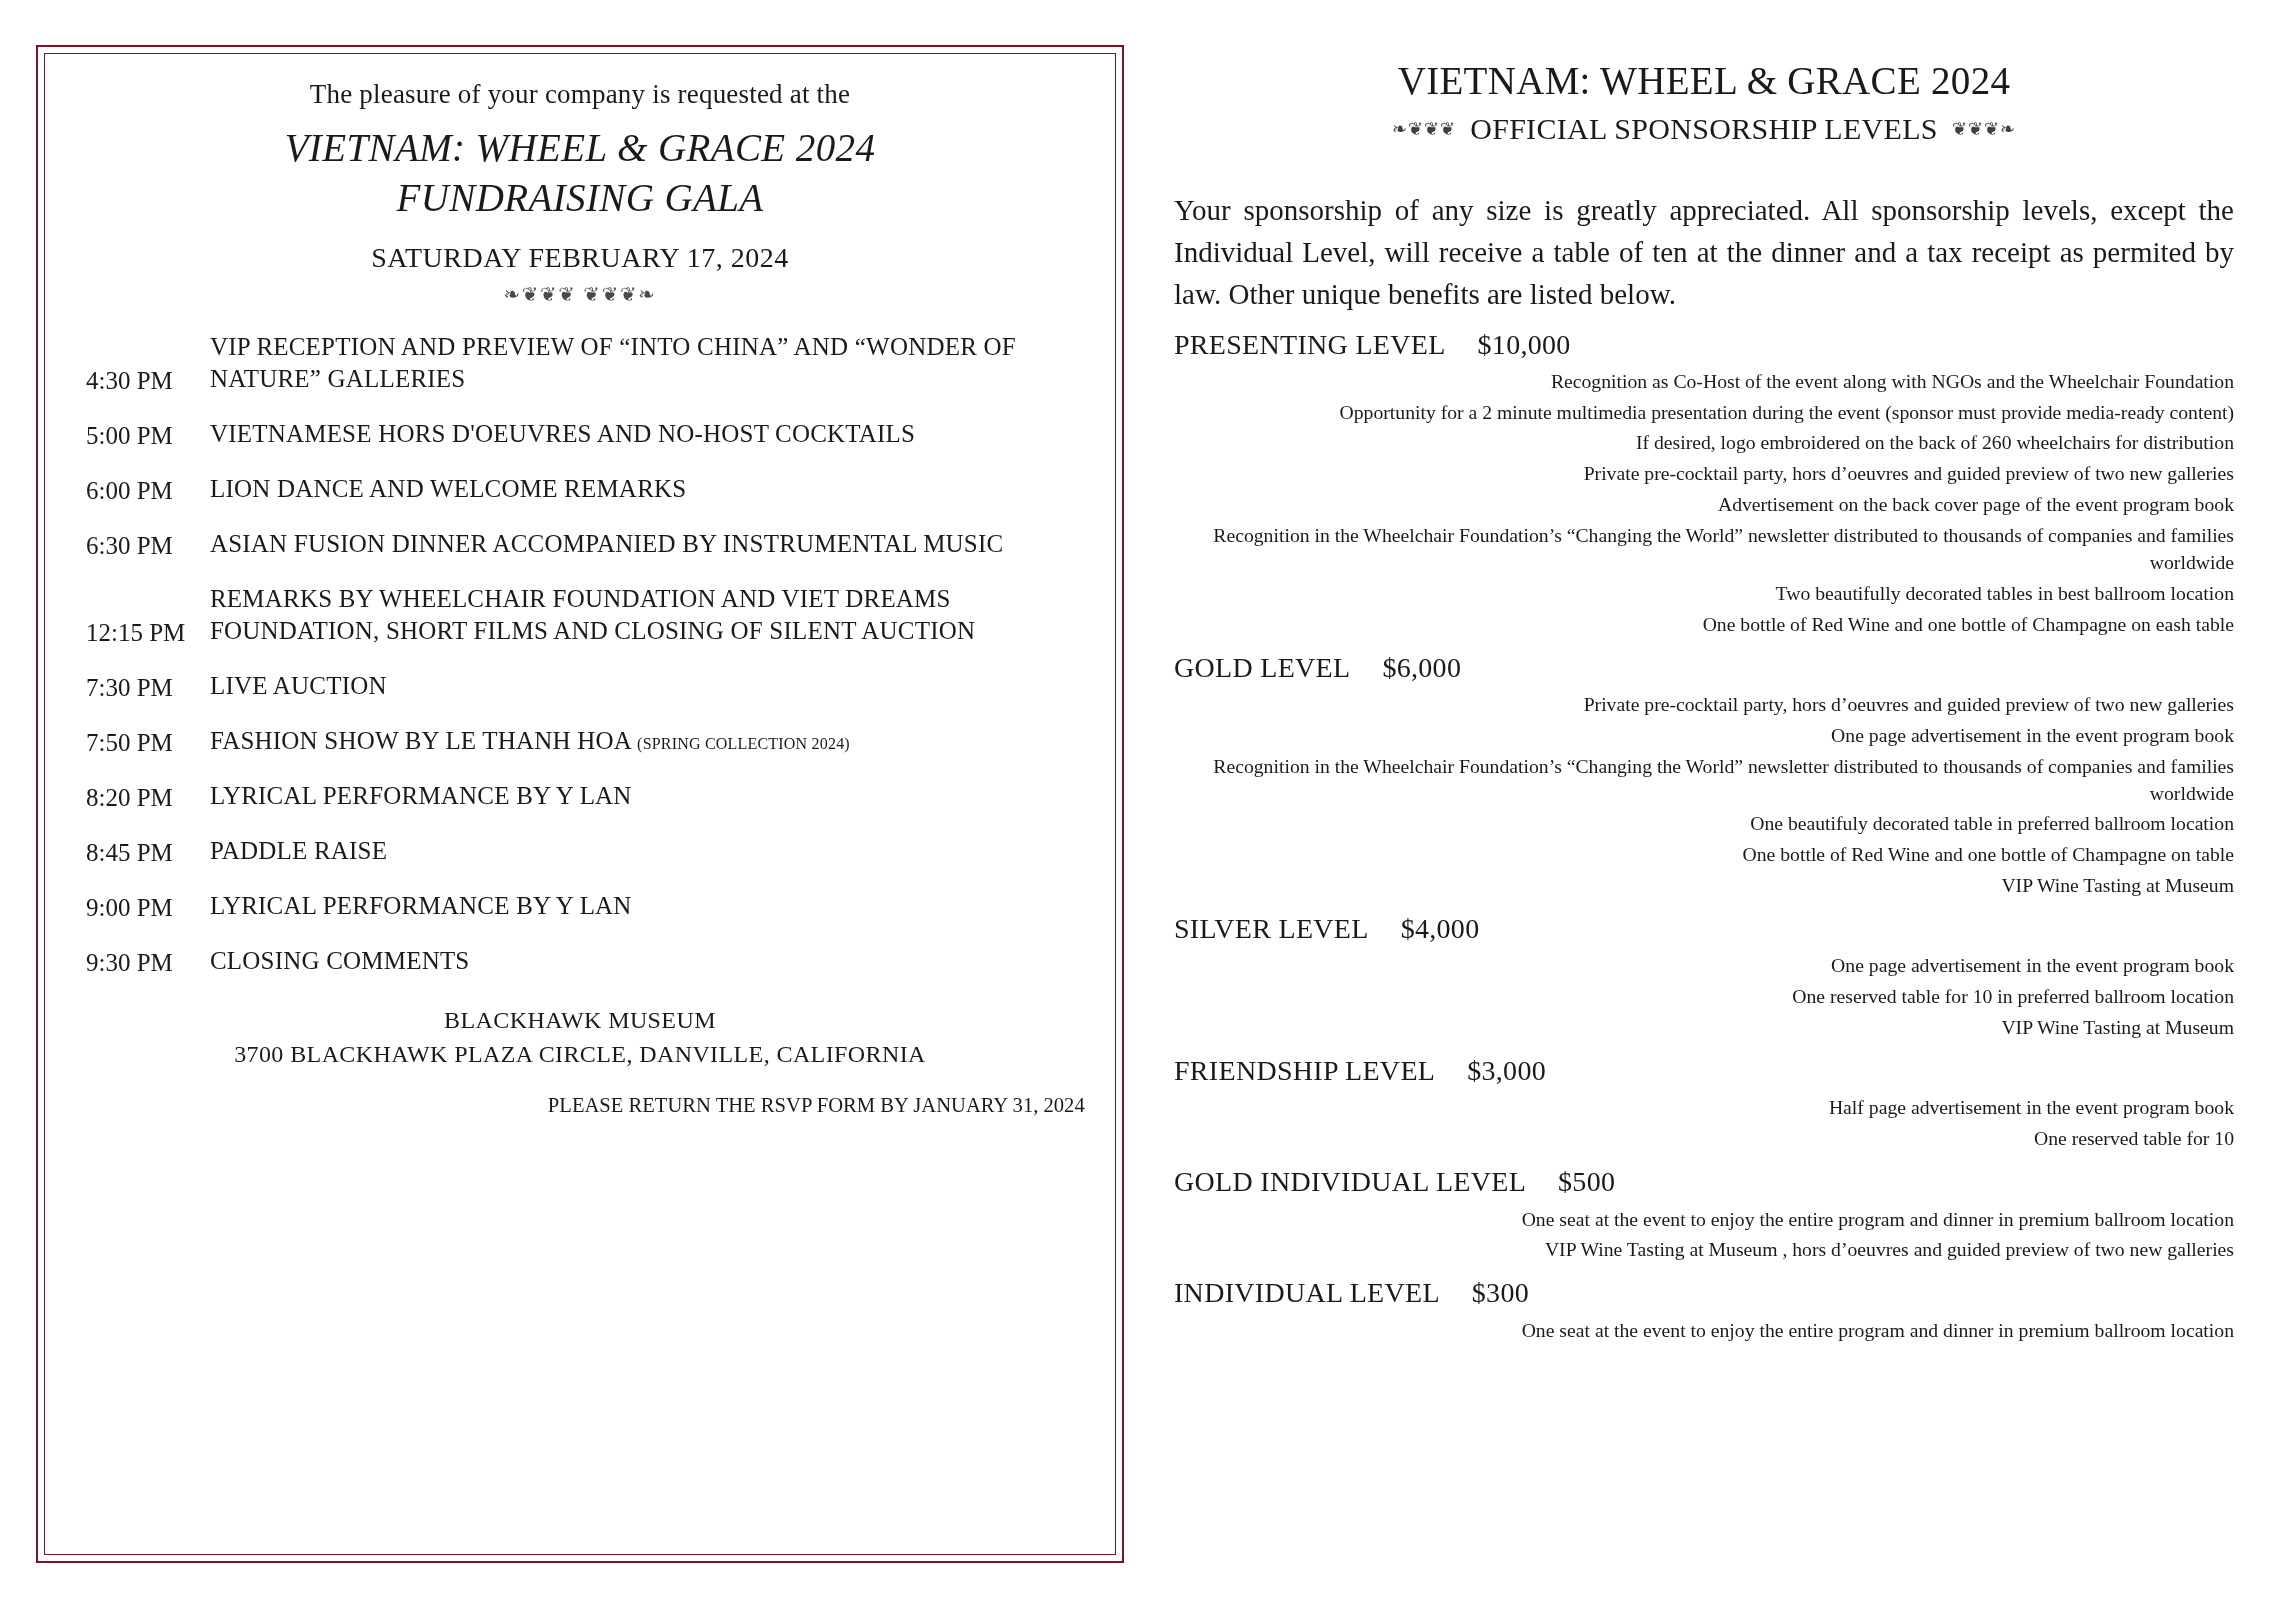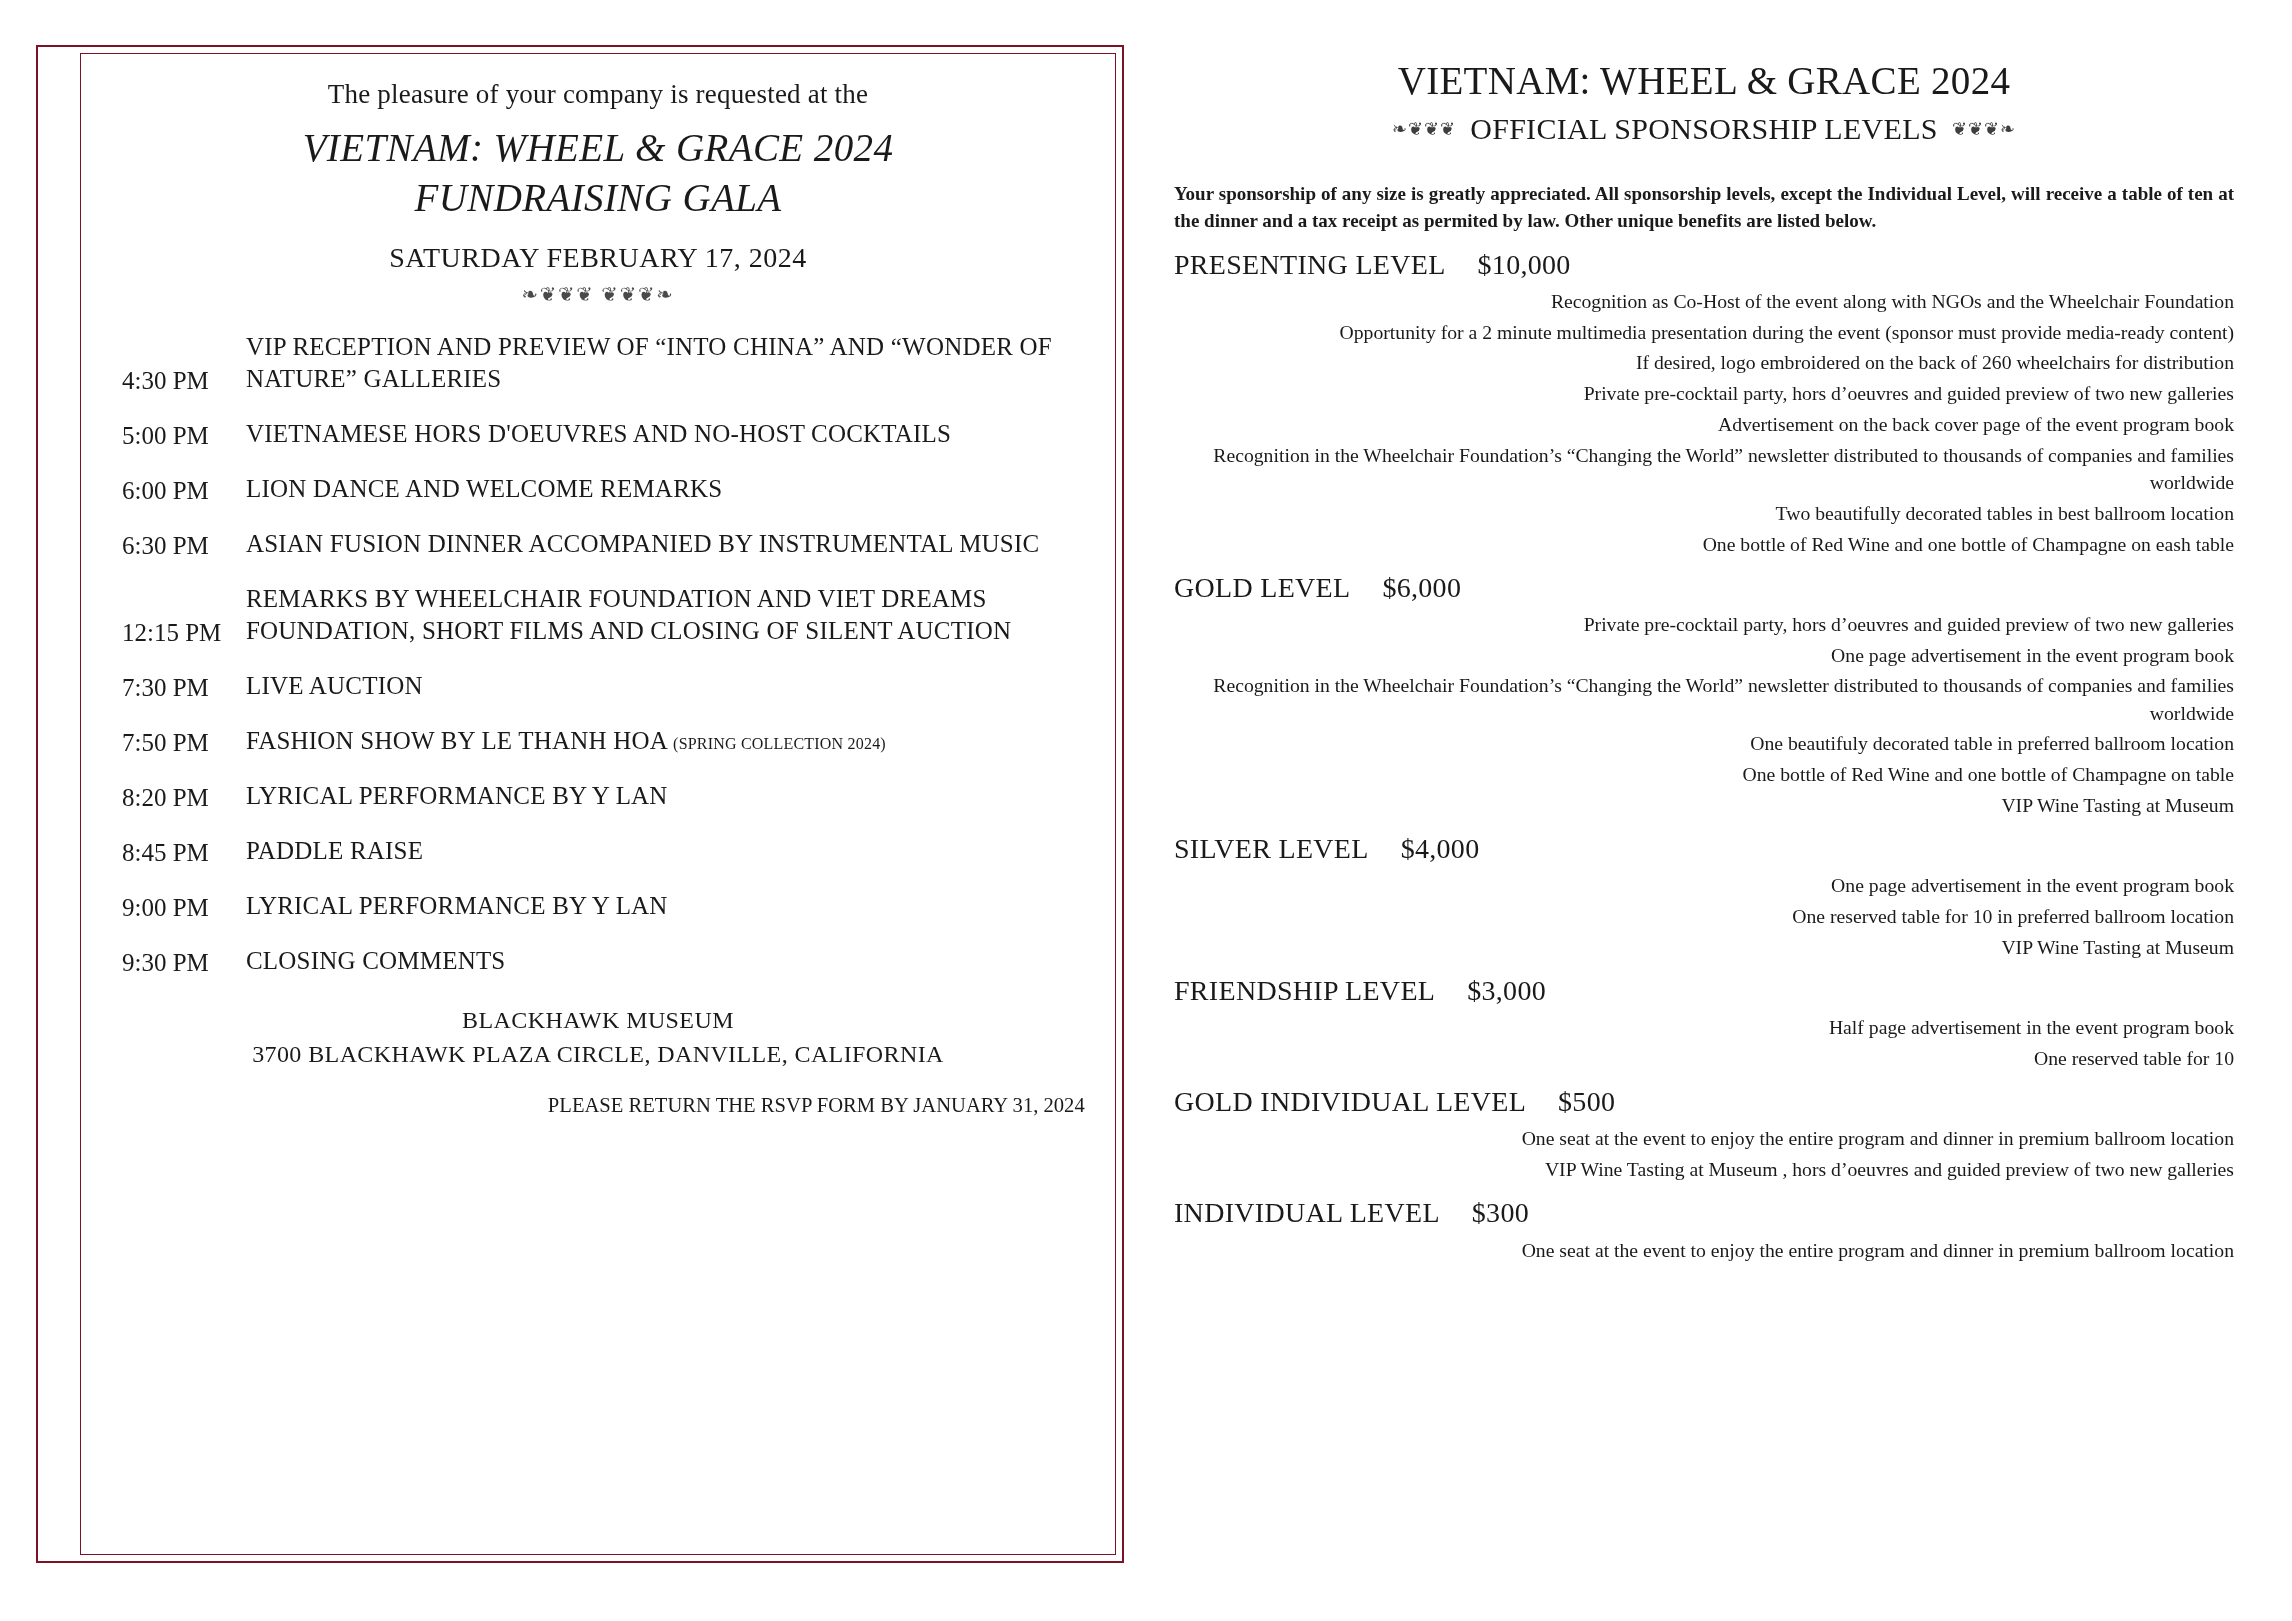--- a/index.html
+++ b/index.html
@@ -32,21 +32,20 @@
     border: 2.7px solid #7e1126;
     box-sizing: border-box;
     padding: 6.3px;
     height: 1518px;
   }
   .invite-inner {
     border: 0.9px solid #7e1126;
     box-sizing: border-box;
     height: 100%;
     padding: 19.7px 30px 16px 30px;
-    margin-left: 36px;
   }
   .inv-line1 {
     text-align: center;
     font-size: 27px;
     letter-spacing: 0.2px;
     margin-top: 5.4px;
   }
   .inv-title {
     text-align: center;
     font-style: italic;
@@ -127,25 +126,24 @@
     align-items: center;
     justify-content: center;
     gap: 14.3px;
   }
   .sp-sub .orn {
     font-size: 18px;
     color: #3d3d3d;
     letter-spacing: 0.9px;
   }
   .sp-intro {
-    font-size: 19px;
+    font-size: 29px;
     line-height: 1.45;
-    margin-top: 34px;
+    margin-top: 43px;
     text-align: justify;
-    font-weight: bold;
   }
   .level {
     margin-top: 14px;
   }
   .level-head {
     font-size: 28px;
     letter-spacing: 0.3px;
     display: flex;
     gap: 32px;
     align-items: baseline;

